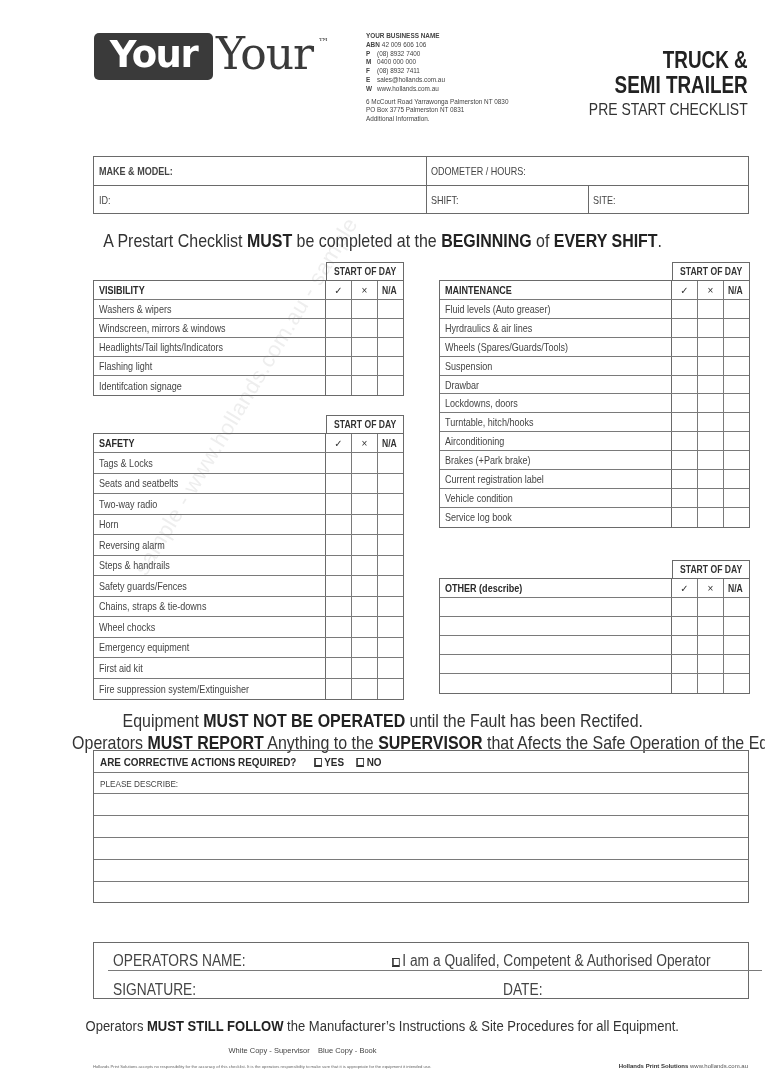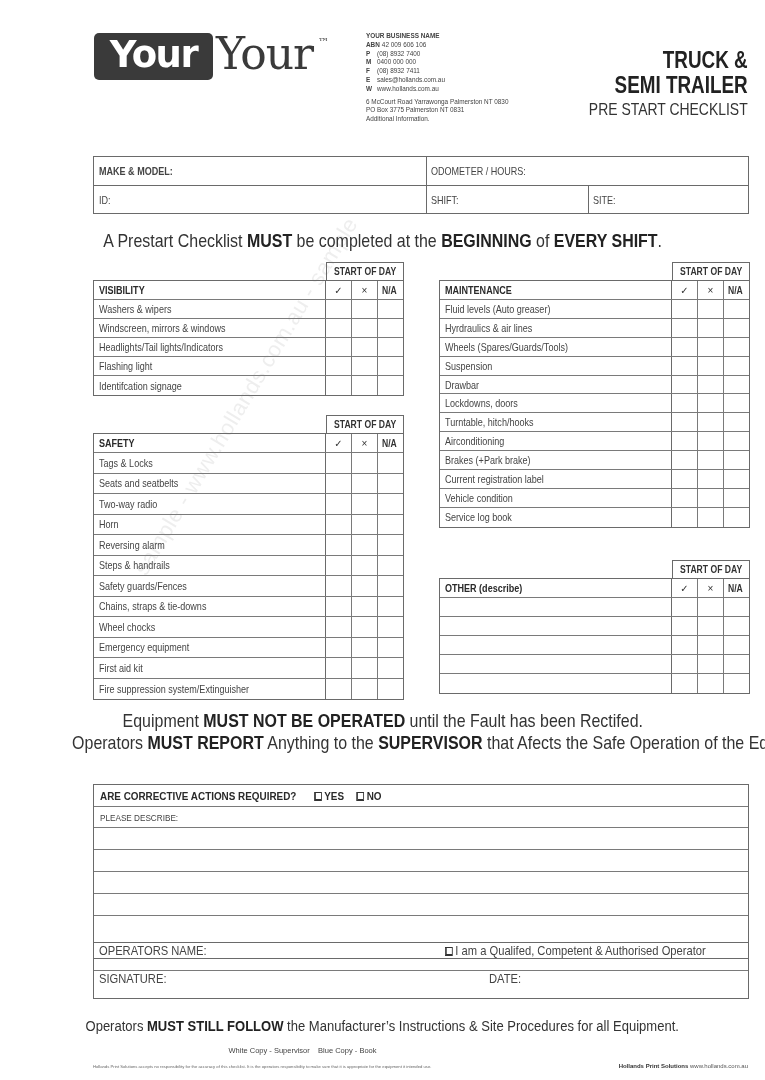--- a/index.html
+++ b/index.html
@@ -43,30 +43,30 @@
   .ctable { position: absolute; border: 1.3px solid #6a6a6a; }
   .crow { position: relative; border-bottom: 1.1px solid #7a7a7a; display: flex; }
   .crow:last-child { border-bottom: none; }
   .crow .lbl { flex: 1; font-size: 10.5px; color: #444; padding-left: 5px; display: flex; align-items: center; overflow: hidden; }
   .crow.head .lbl { font-weight: bold; color: #2a2a2a; font-size: 10.5px; }
   .crow .c { width: 26px; border-left: 1.1px solid #7a7a7a; font-size: 10px; display: flex; align-items: center; justify-content: center; color: #333; }
   .crow .c.na { font-weight: bold; font-size: 10px; }
   .crow .c.first { border-left: 1.3px solid #6a6a6a; }
 
   
-  #corr { left: 93px; top: 784px; width: 656px; height: 175px; border: 1.3px solid #6a6a6a; }
+  #corr { left: 93px; top: 750px; width: 656px; height: 153px; border: 1.3px solid #6a6a6a; }
   #corr .row { position: relative; border-bottom: 1.1px solid #7a7a7a; display: flex; align-items: center; padding-left: 6px; }
   #corr .row:last-child { border-bottom: none; }
   #corr .q { font-weight: bold; font-size: 11.5px; color: #2a2a2a; }
   #corr .desc { font-size: 9.5px; color: #444; }
   .cb { display: inline-block; width: 9px; height: 9px; border: 1.2px solid #333; margin-right: 3px; vertical-align: -1px; box-shadow: 1px -1px 0 0 #333 inset; }
 
   
   #oper { left: 93px; top: 942px; width: 656px; height: 57px; border: 1.3px solid #6a6a6a; }
-  #oper .row { position: absolute; left: 0; width: 100%; height: 28px; display: flex; align-items: flex-start; font-size: 13px; color: #444; }
+  #oper .row { position: absolute; left: 14px; width: 100%; height: 28px; display: flex; align-items: flex-end; font-size: 16px; color: #444; }
   #oper .row.r1 { top: 0; border-bottom: 1.1px solid #7a7a7a; }
   #oper .row.r2 { top: 28px; }
 
   
   #copies { left: 0; width: 605px; top: 1046px; text-align: center; font-size: 7.5px; color: #444; }
   #disclaimer { left: 93px; top: 1064px; font-size: 4.2px; color: #666; white-space: nowrap; }
   #company { right: 17px; top: 1063px; font-size: 6px; color: #555; white-space: nowrap; }
   #company b { color: #333; }
 
   

